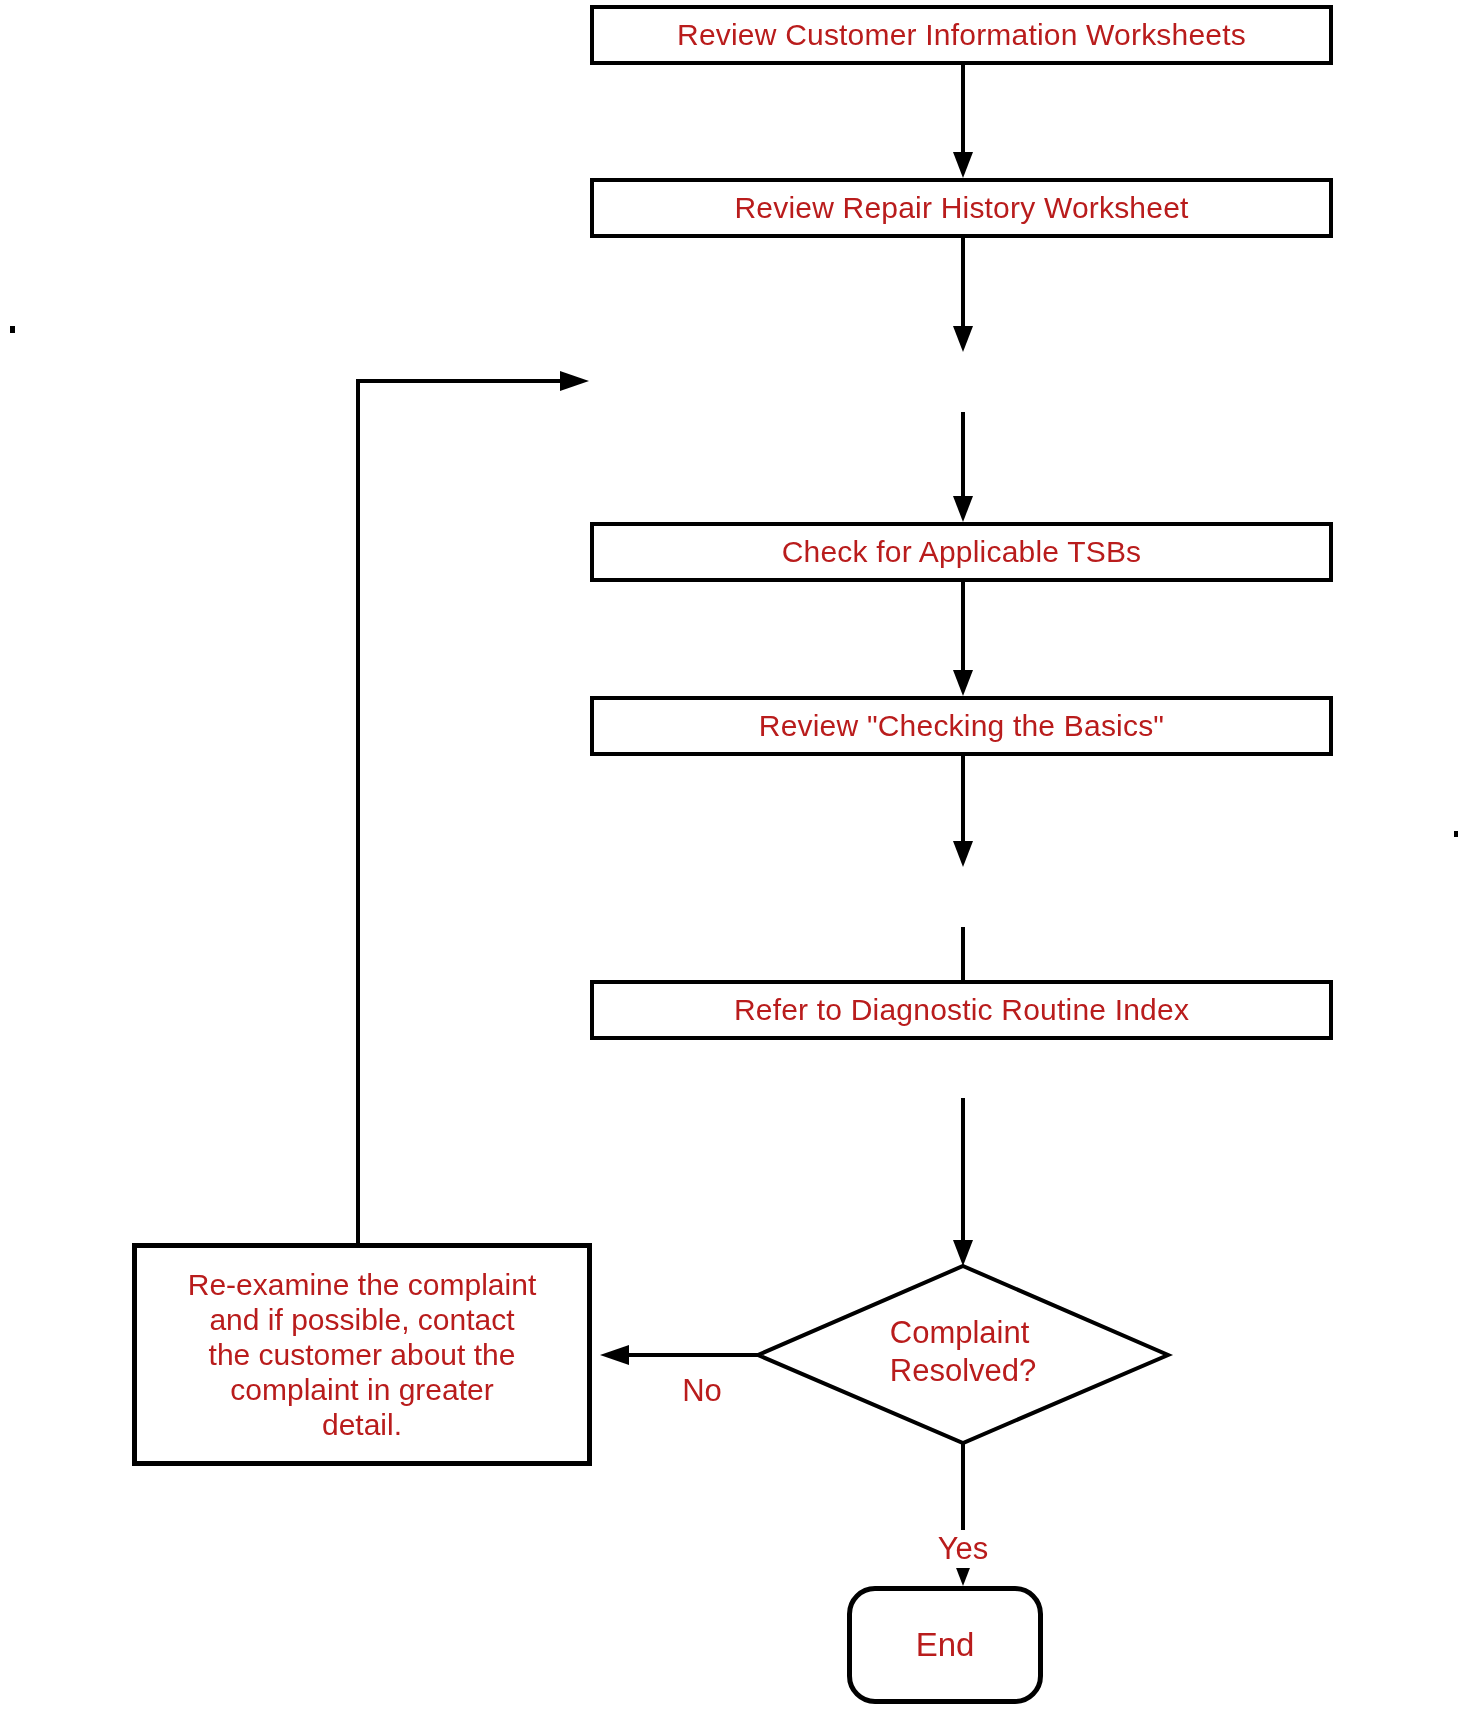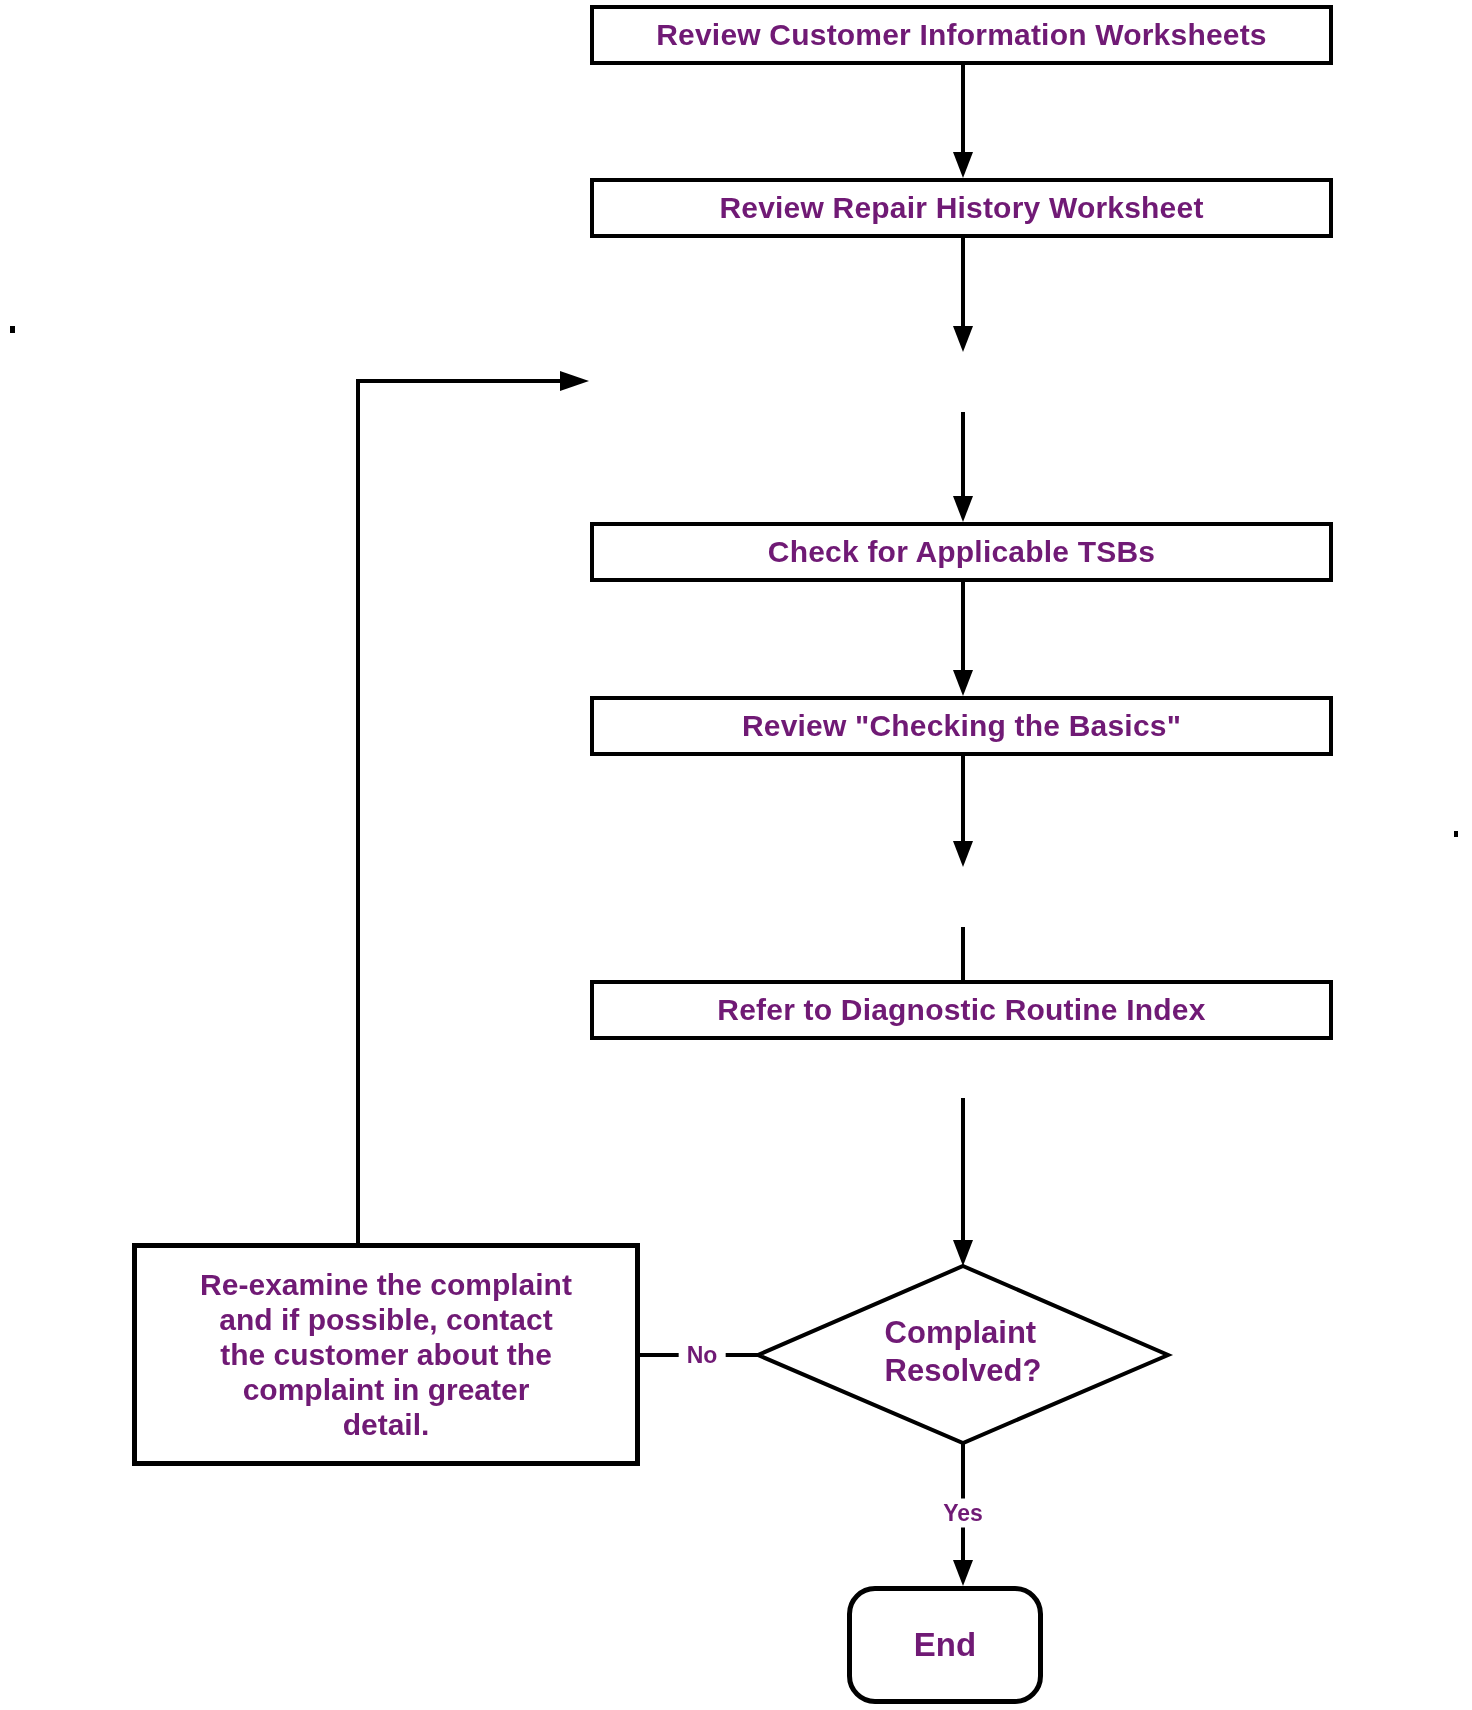--- a/index.html
+++ b/index.html
@@ -6,22 +6,22 @@
     margin: 0;
     padding: 0;
     background: #ffffff;
   }
   .canvas {
     position: relative;
     width: 1472px;
     height: 1710px;
     background: #ffffff;
     font-family: "Liberation Sans", sans-serif;
-    font-weight: bold;
-    color: #701a75;
+    font-weight: normal;
+    color: #b91c1c;
     overflow: hidden;
   }
   .layer-svg {
     position: absolute;
     left: 0;
     top: 0;
     z-index: 1;
   }
   .pbox {
     position: absolute;
@@ -36,21 +36,21 @@
     justify-content: center;
     font-size: 30px;
     letter-spacing: 0.2px;
     z-index: 2;
     text-align: center;
   }
   .reexamine-box {
     position: absolute;
     left: 132px;
     top: 1243px;
-    width: 508px;
+    width: 460px;
     height: 223px;
     box-sizing: border-box;
     border: 5px solid #000000;
     background: #ffffff;
     display: flex;
     flex-direction: column;
     align-items: center;
     justify-content: center;
     font-size: 30px;
     line-height: 35px;
@@ -80,25 +80,26 @@
     transform: translate(-50%, -50%);
     font-size: 31px;
     line-height: 38px;
     text-align: left;
     z-index: 2;
     white-space: nowrap;
   }
   .edge-label {
     position: absolute;
     transform: translate(-50%, -50%);
-    font-size: 23px;
+    font-size: 31px;
     background: #ffffff;
     padding: 1px 8px;
     z-index: 3;
     white-space: nowrap;
+    margin-top: 36px;
   }
   .edge-label.no  { left: 702px; top: 1355px; }
   .edge-label.yes { left: 963px; top: 1513px; text-align: right; }
   .artifact {
     position: absolute;
     background: #000000;
     z-index: 1;
   }
   .artifact.a1 { left: 10px;   top: 326px; width: 5px; height: 7px; }
   .artifact.a2 { left: 1454px; top: 831px; width: 4px; height: 6px; }

